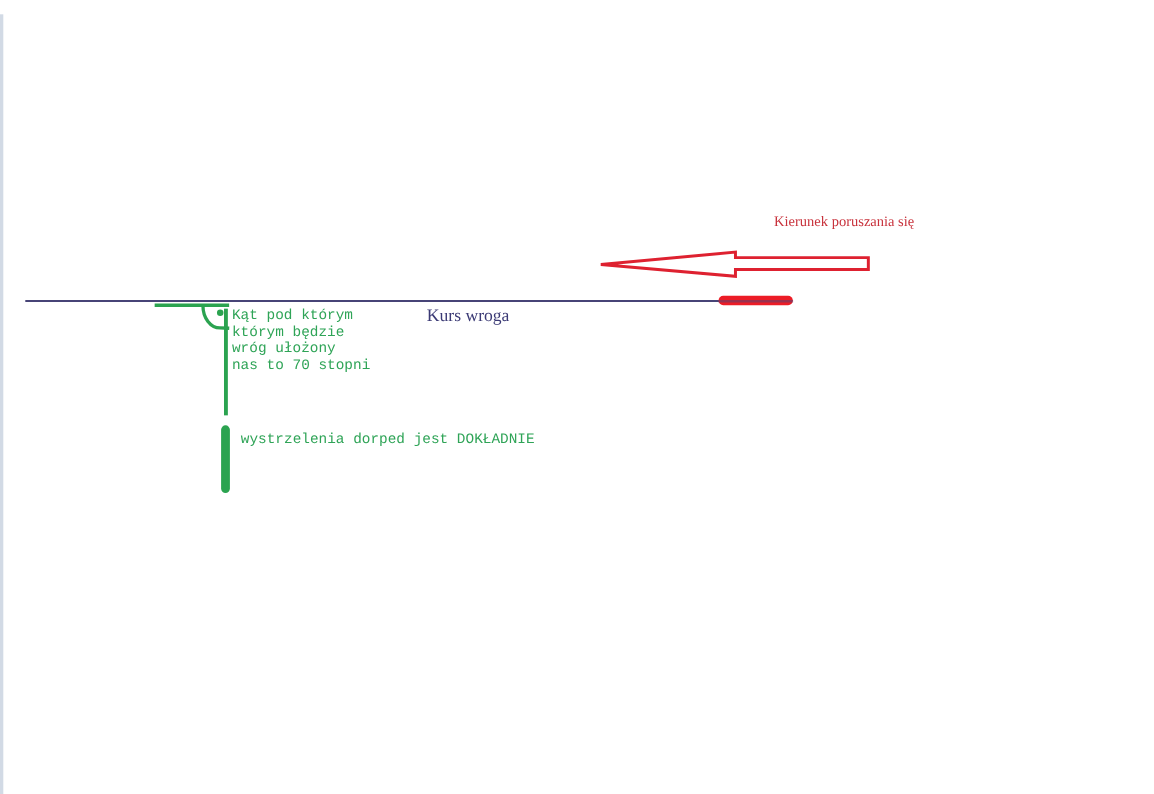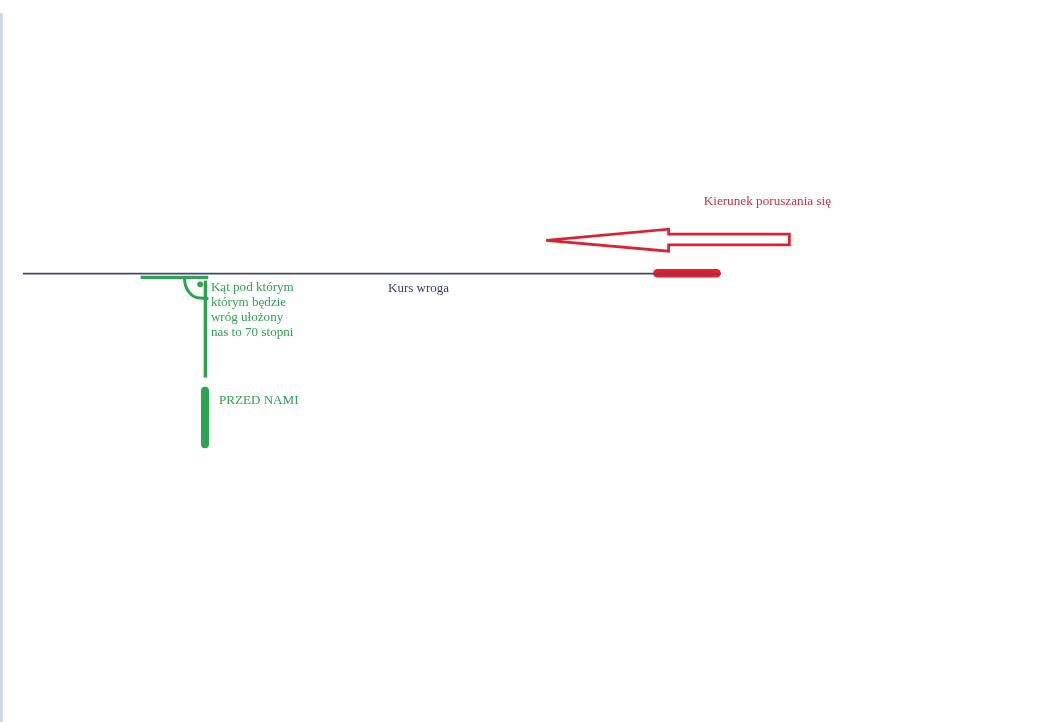--- a/index.html
+++ b/index.html
@@ -13,24 +13,24 @@
     -webkit-font-smoothing:antialiased;
   }
   #stage { position:absolute; left:0; top:0; width:1049px; height:722px; background:#ffffff;margin-top:13px; }
   .edge-strip {
     position:absolute; left:0; top:0; width:3px; height:722px;
     background:#d2dae5;
   }
   svg.diagram { position:absolute; left:0; top:0; width:1049px; height:722px; display:block; }
   .lbl { position:absolute; white-space:pre; font-size:0; }
   .lbl > div { line-height:inherit; white-space:pre; }
-  .lbl-green { color:#2fa457; line-height:15.27px; }
+  .lbl-green { color:#2fa457; line-height:15.27px;font-family:Liberation Mono, monospace; }
   .lbl-green > div { font-size:13.1px; }
   .lbl-navy  { color:#3b3a75; line-height:15.27px; }
-  .lbl-navy  > div { font-size:13px; }
+  .lbl-navy  > div { font-size:16px; }
   .lbl-red   { color:#c8323c; line-height:15.27px; }
   .lbl-red   > div { font-size:13.2px; }
 </style>
 </head>
 <body style="background: rgb(255, 255, 255);">
 
 <div id="stage" style="background: rgb(255, 255, 255);">
 
   <div class="edge-strip" style="background: rgb(210, 218, 229);"></div>
 
@@ -55,15 +55,15 @@
     <line stroke-linecap="round" x1="205" y1="377.7" x2="205" y2="431.2" stroke-width="8" stroke="#2ba350"></line>
 
   </svg>
 
   <div class="lbl lbl-red" style="left: 703.7px; top: 180.3px; color: rgb(200, 50, 60);"><div>Kierunek poruszania się</div></div>
 
   <div class="lbl lbl-navy" style="left: 388px; top: 267.2px; color: rgb(59, 58, 117);"><div>Kurs wroga</div></div>
 
   <div class="lbl lbl-green" style="left: 210.9px; top: 265.5px; line-height: 15.3px; color: rgb(47, 164, 87);"><div>Kąt pod którym</div><div>którym będzie</div><div>wróg ułożony</div><div>nas to 70 stopni</div></div>
 
-  <div class="lbl lbl-green" style="left: 218.9px; top: 379.7px; line-height: 14.85px; color: rgb(47, 164, 87);"><div>PRZED NAMI</div></div>
+  <div class="lbl lbl-green" style="left: 218.9px; top: 379.7px; line-height: 14.85px; color: rgb(47, 164, 87);"><div>wystrzelenia dorped jest DOKŁADNIE</div></div>
 
 </div>
 
 </body></html>

